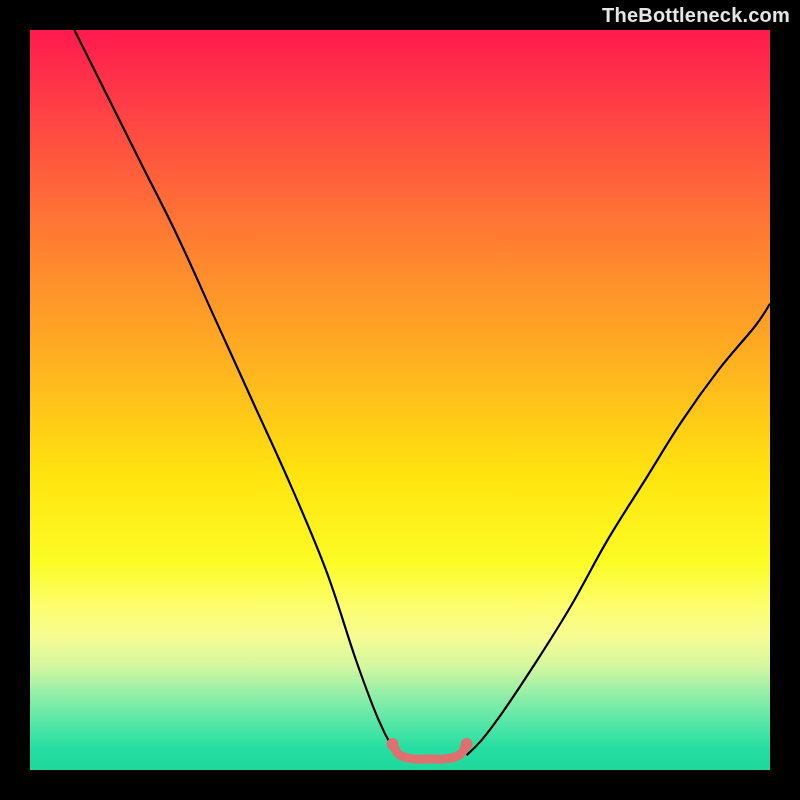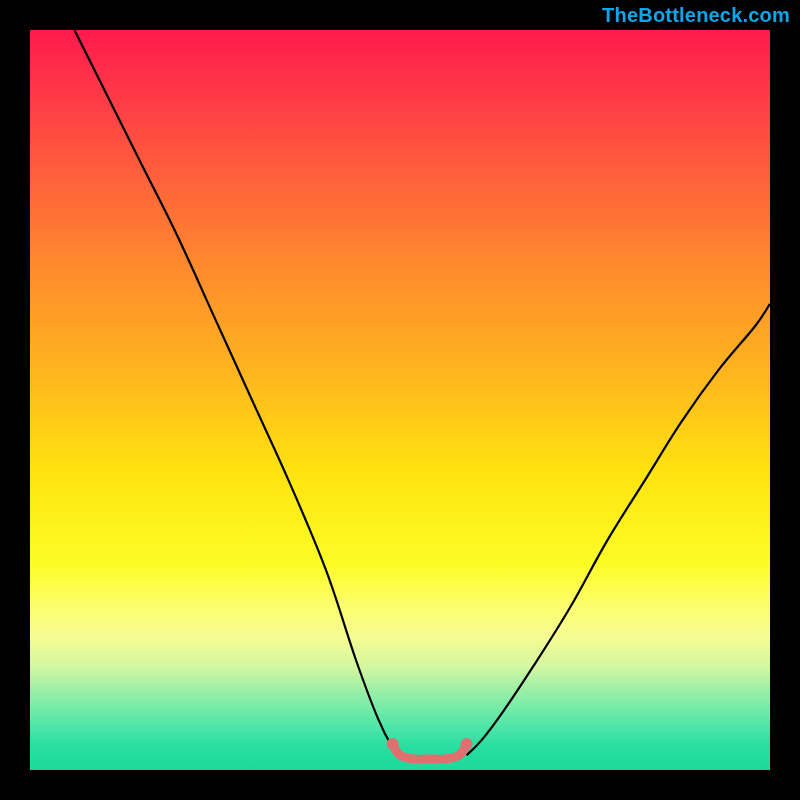--- a/index.html
+++ b/index.html
@@ -14,21 +14,21 @@
   .frame {
     position: relative;
     width: 800px;
     height: 800px;
     background: #000;
   }
   .attribution {
     position: absolute;
     top: 4px;
     right: 10px;
-    color: #0ea5e9;
+    color: #e5e5e5;
     font-size: 20px;
     font-weight: bold;
     letter-spacing: 0.2px;
     z-index: 5;
   }
   .plot-area {
     position: absolute;
     left: 30px;
     top: 30px;
     width: 740px;

